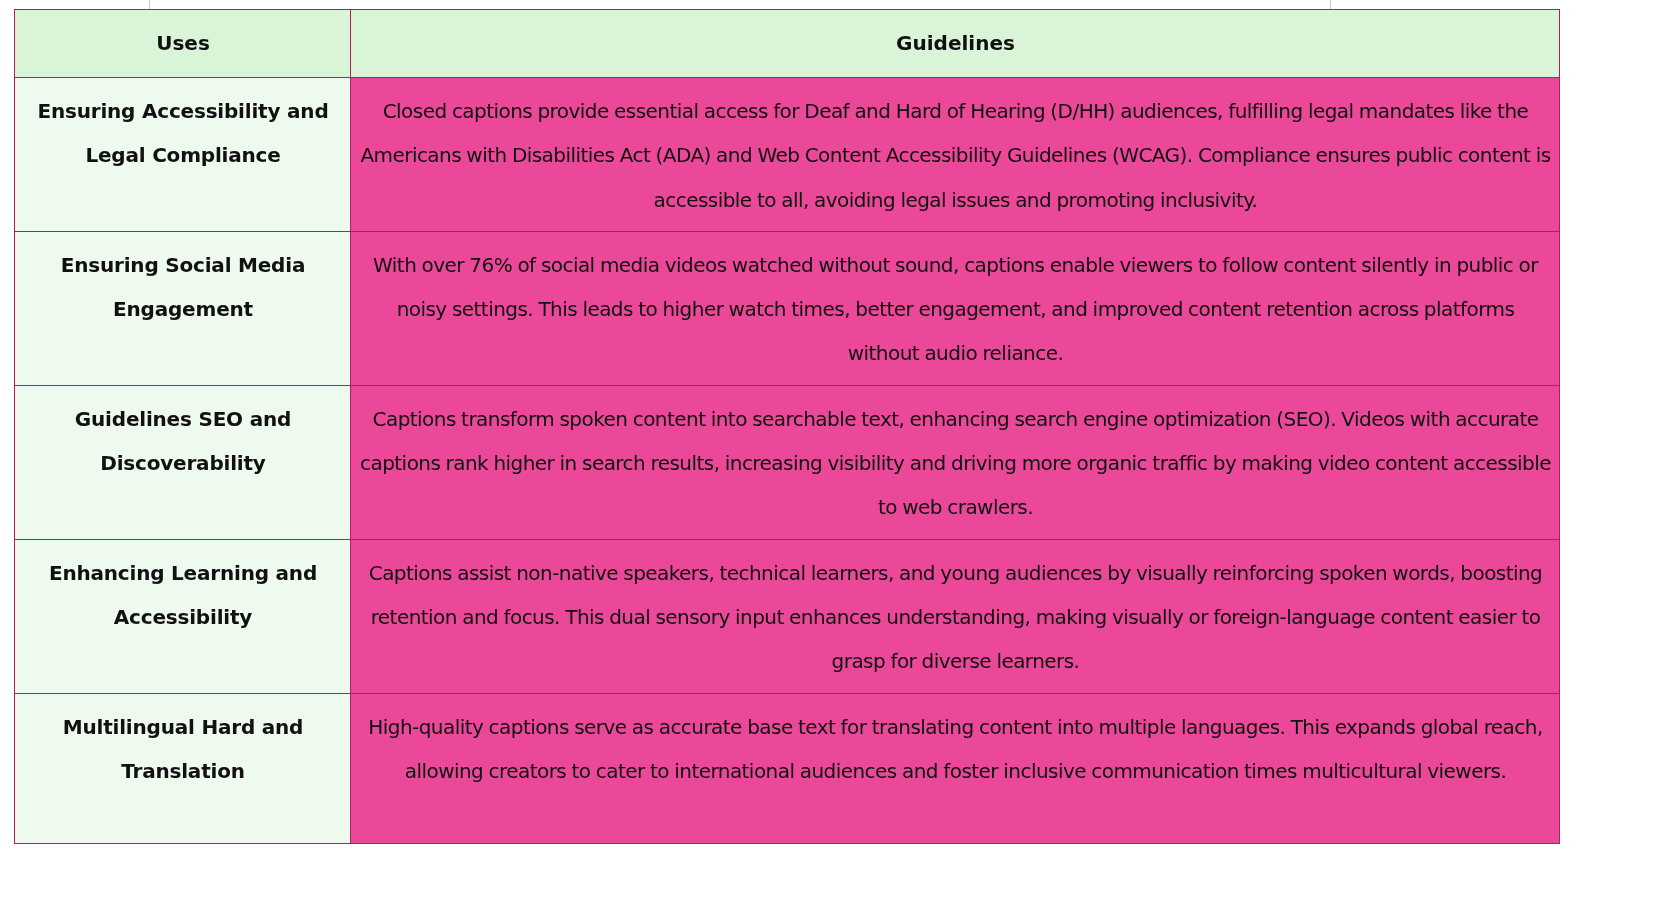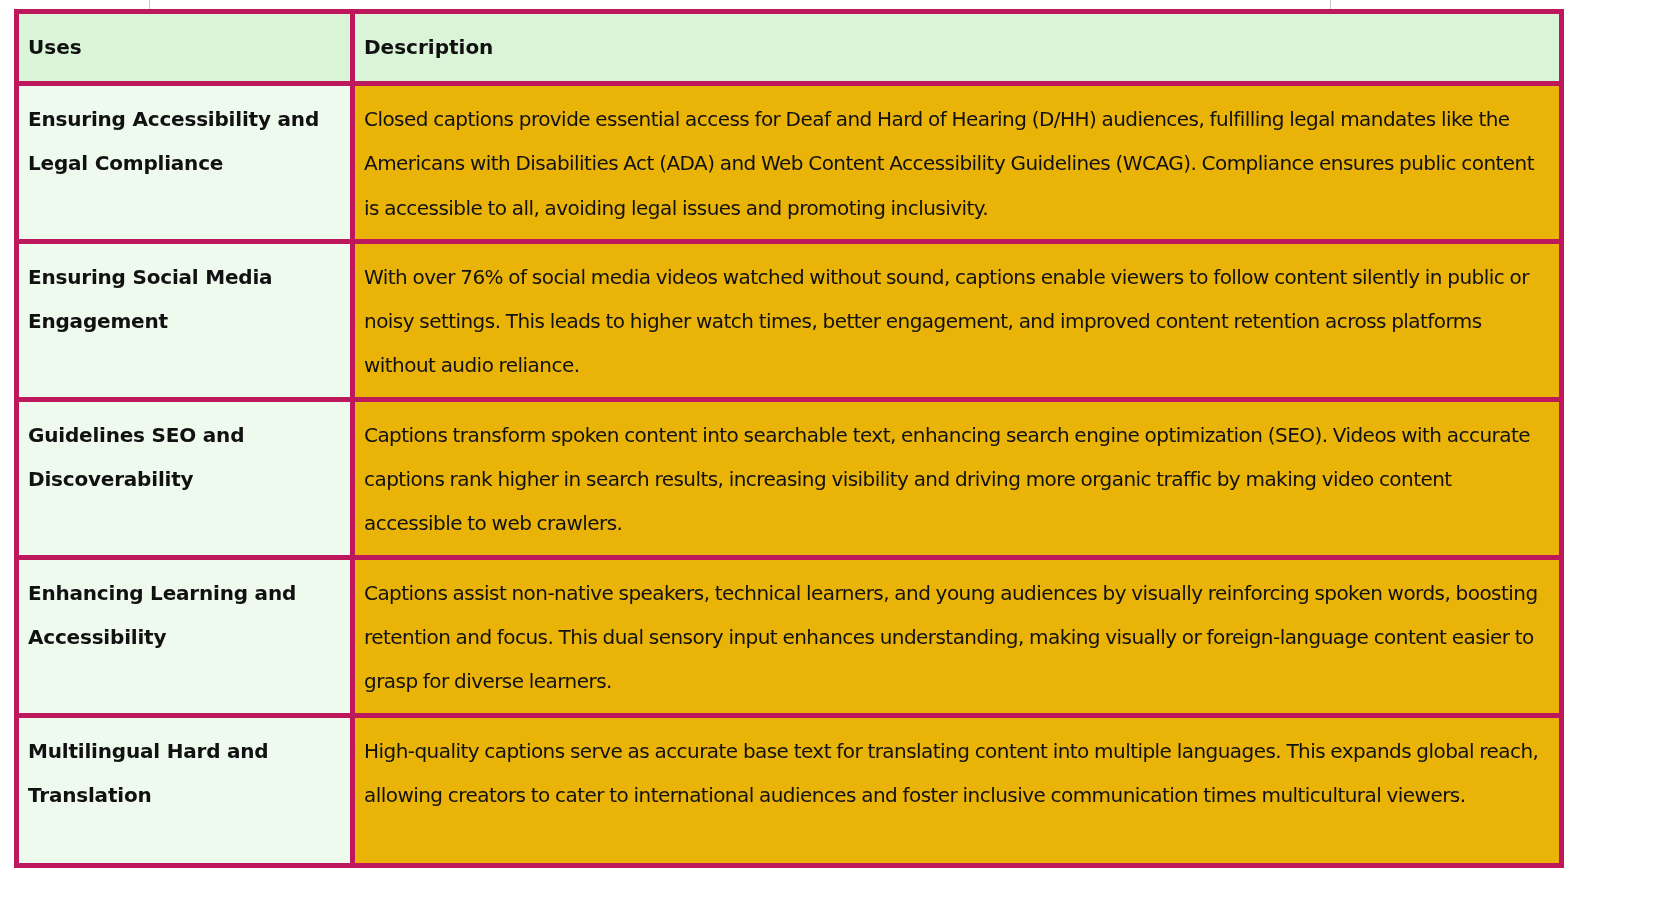--- a/index.html
+++ b/index.html
@@ -35,23 +35,23 @@
     table.uses-table {
       position: absolute;
       left: 14px;
       top: 9px;
       width: 1545px;
       border-collapse: collapse;
       table-layout: fixed;
     }
     table.uses-table th,
     table.uses-table td {
-      border: 5px solid #be185d;
+      border: 1px solid #be185d;
       vertical-align: top;
-      text-align: left;
+      text-align: center;
       padding: 0 8px 0 9px;
     }
     table.uses-table col.c1 { width: 336px; }
     table.uses-table col.c2 { width: 1209px; }
 
     table.uses-table thead th {
       background: #d9f4d6;
       height: 67px;
       font-weight: bold;
       font-size: 20px;
@@ -67,42 +67,42 @@
       line-height: 44.3px;
       padding-top: 11px;
       padding-bottom: 9px;
     }
     table.uses-table tbody td.use-name {
       background: #effaef;
       font-weight: bold;
       letter-spacing: -0.2px;
     }
     table.uses-table tbody td.use-desc {
-      background: #eab308;
+      background: #ec4899;
       letter-spacing: -0.55px;
       word-spacing: -0.5px;
     }
   </style>
 </head>
 <body>
 
 <div class="top-strip">
   <div class="vline l"></div>
   <div class="vline r"></div>
 </div>
 
 <table class="uses-table">
   <colgroup>
     <col class="c1">
     <col class="c2">
   </colgroup>
   <thead>
     <tr>
       <th>Uses</th>
-      <th>Description</th>
+      <th>Guidelines</th>
     </tr>
   </thead>
   <tbody>
     <tr>
       <td class="use-name">Ensuring Accessibility and Legal Compliance</td>
       <td class="use-desc">Closed captions provide essential access for Deaf and Hard of Hearing (D/HH) audiences, fulfilling legal mandates like the Americans with Disabilities Act (ADA) and Web Content Accessibility Guidelines (WCAG). Compliance ensures public content is accessible to all, avoiding legal issues and promoting inclusivity.</td>
     </tr>
     <tr>
       <td class="use-name">Ensuring Social Media Engagement</td>
       <td class="use-desc">With over 76% of social media videos watched without sound, captions enable viewers to follow content silently in public or noisy settings. This leads to higher watch times, better engagement, and improved content retention across platforms without audio reliance.</td>

